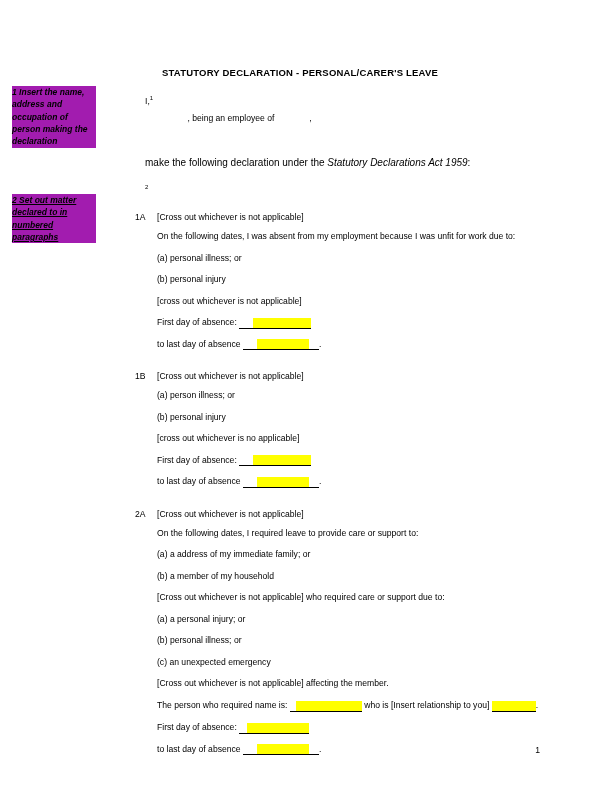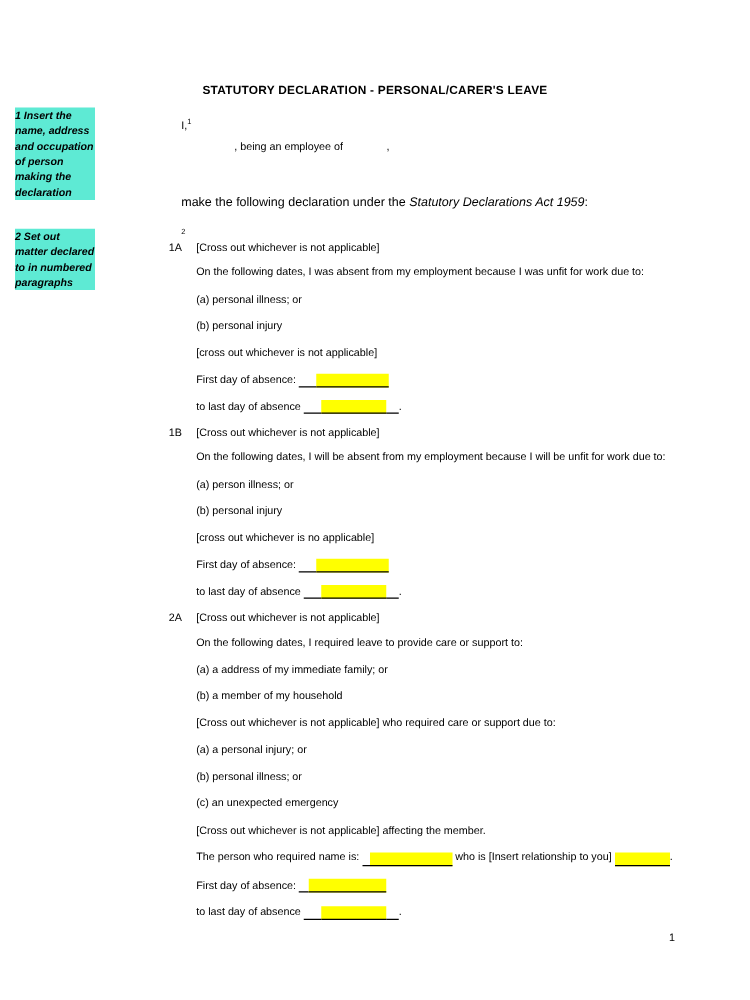--- a/index.html
+++ b/index.html
@@ -24,30 +24,30 @@
   }
   .doc-title {
     text-align: center;
     font-size: 9.5px;
     font-weight: bold;
     letter-spacing: 0.2px;
     margin: 12px 0 16px 0;
   }
   .margin-note {
     position: absolute;
-    width: 64px;
+    width: 84px;
     font-size: 8.5px;
     font-style: italic;
     font-weight: bold;
     line-height: 1.45;
-    background: #5eead4;
+    background: #a21caf;
     left: 12px;
   }
   .margin-note.n1 { top: 86px; }
-  .margin-note.n2 { top: 183px; }
+  .margin-note.n2 { top: 194px; text-decoration: underline; }
 
   .body-block {
     position: relative;
     font-size: 8.6px;
     line-height: 1.55;
   }
   .lead-line {
     margin-left: 85px;
     font-size: 8.6px;
     min-height: 13px;
@@ -75,21 +75,21 @@
     font-size: 6px;
     height: 8px;
   }
 
   .section {
     margin-top: 2px;
   }
   .sec-head {
     margin-left: 75px;
     font-size: 8.6px;
-    margin-top: 2px;
+    margin-top: 20px;
     margin-bottom: 6px;
   }
   .sec-head .num {
     display: inline-block;
     width: 22px;
   }
   .sec-body {
     margin-left: 97px;
     font-size: 8.6px;
   }
@@ -165,21 +165,20 @@
           <span>to last day of absence </span><span class="blank plain" style="width:14px;"></span><span class="blank w2"></span><span class="blank plain" style="width:10px;"></span><span>.</span>
         </p>
       </div>
     </div>
 
     <div class="section">
       <div class="sec-head">
         <span class="num">1B</span><span>[Cross out whichever is not applicable]</span>
       </div>
       <div class="sec-body">
-        <p>On the following dates, I will be absent from my employment because I will be unfit for work due to:</p>
         <p>(a) person illness; or</p>
         <p>(b) personal injury</p>
         <p>[cross out whichever is no applicable]</p>
         <p class="nowrap">
           <span>First day of absence: </span><span class="blank plain" style="width:14px;"></span><span class="blank w1"></span>
         </p>
         <p class="nowrap">
           <span>to last day of absence </span><span class="blank plain" style="width:14px;"></span><span class="blank w2"></span><span class="blank plain" style="width:10px;"></span><span>.</span>
         </p>
       </div>

